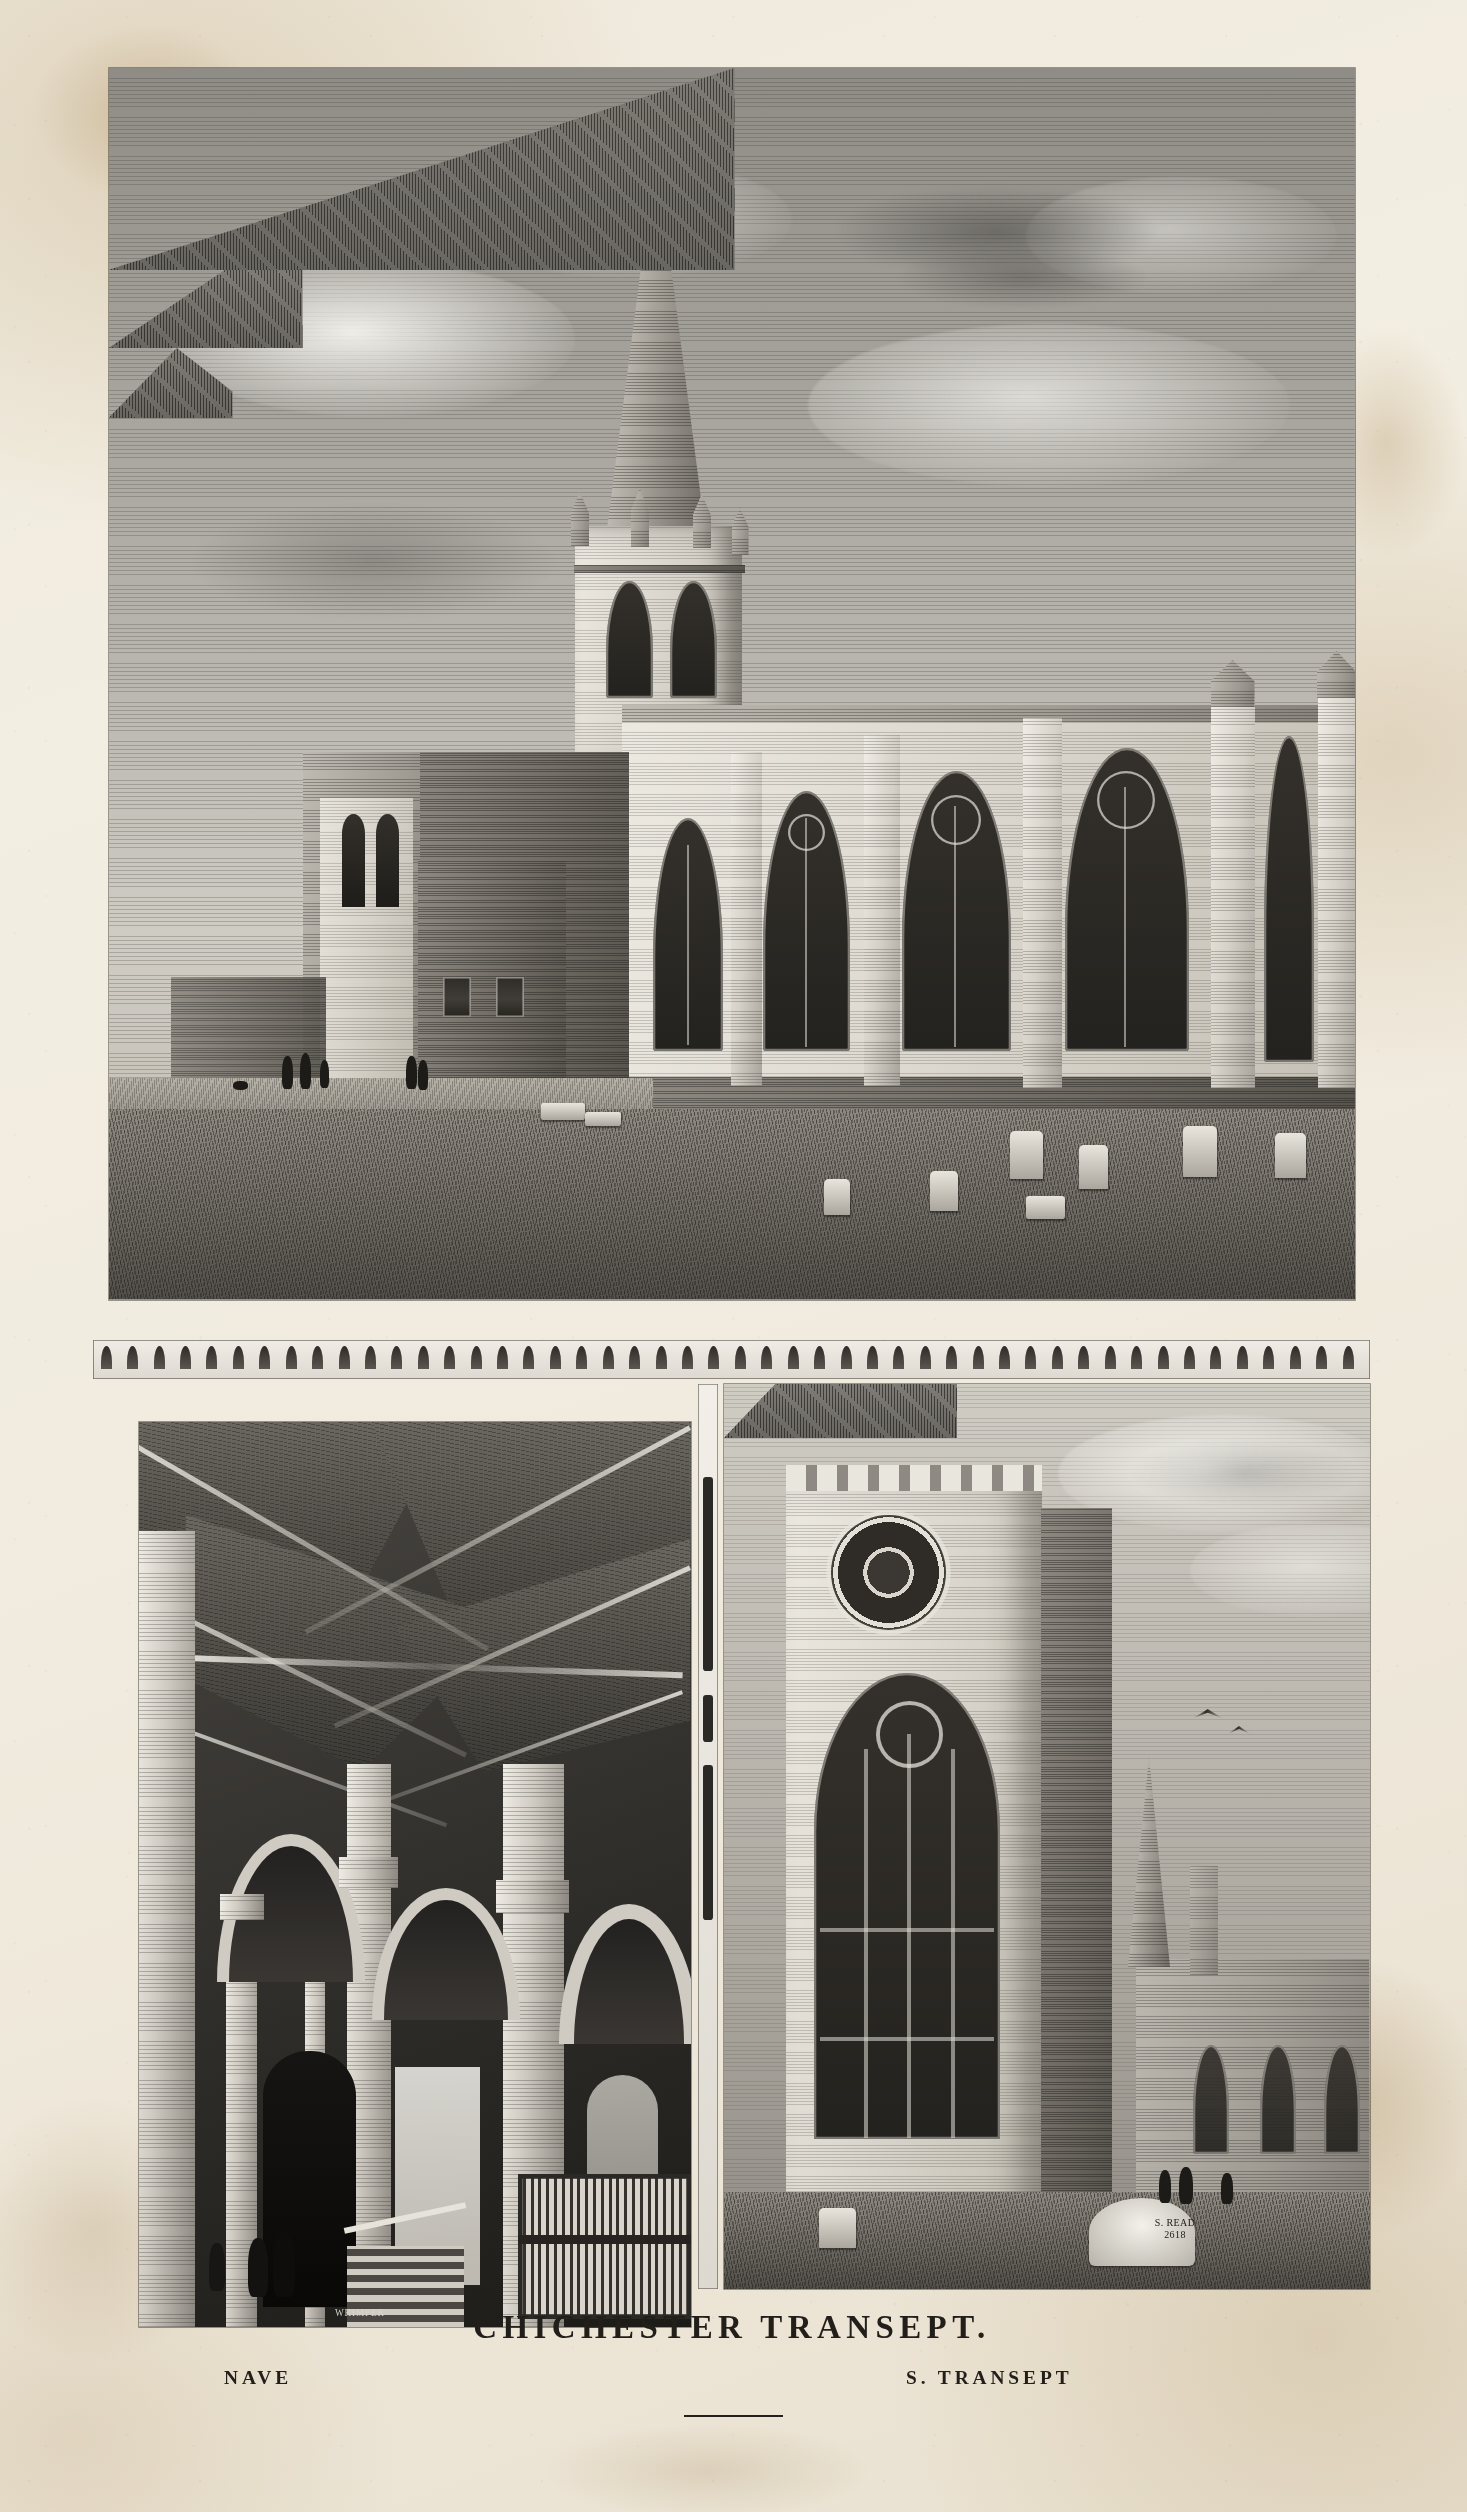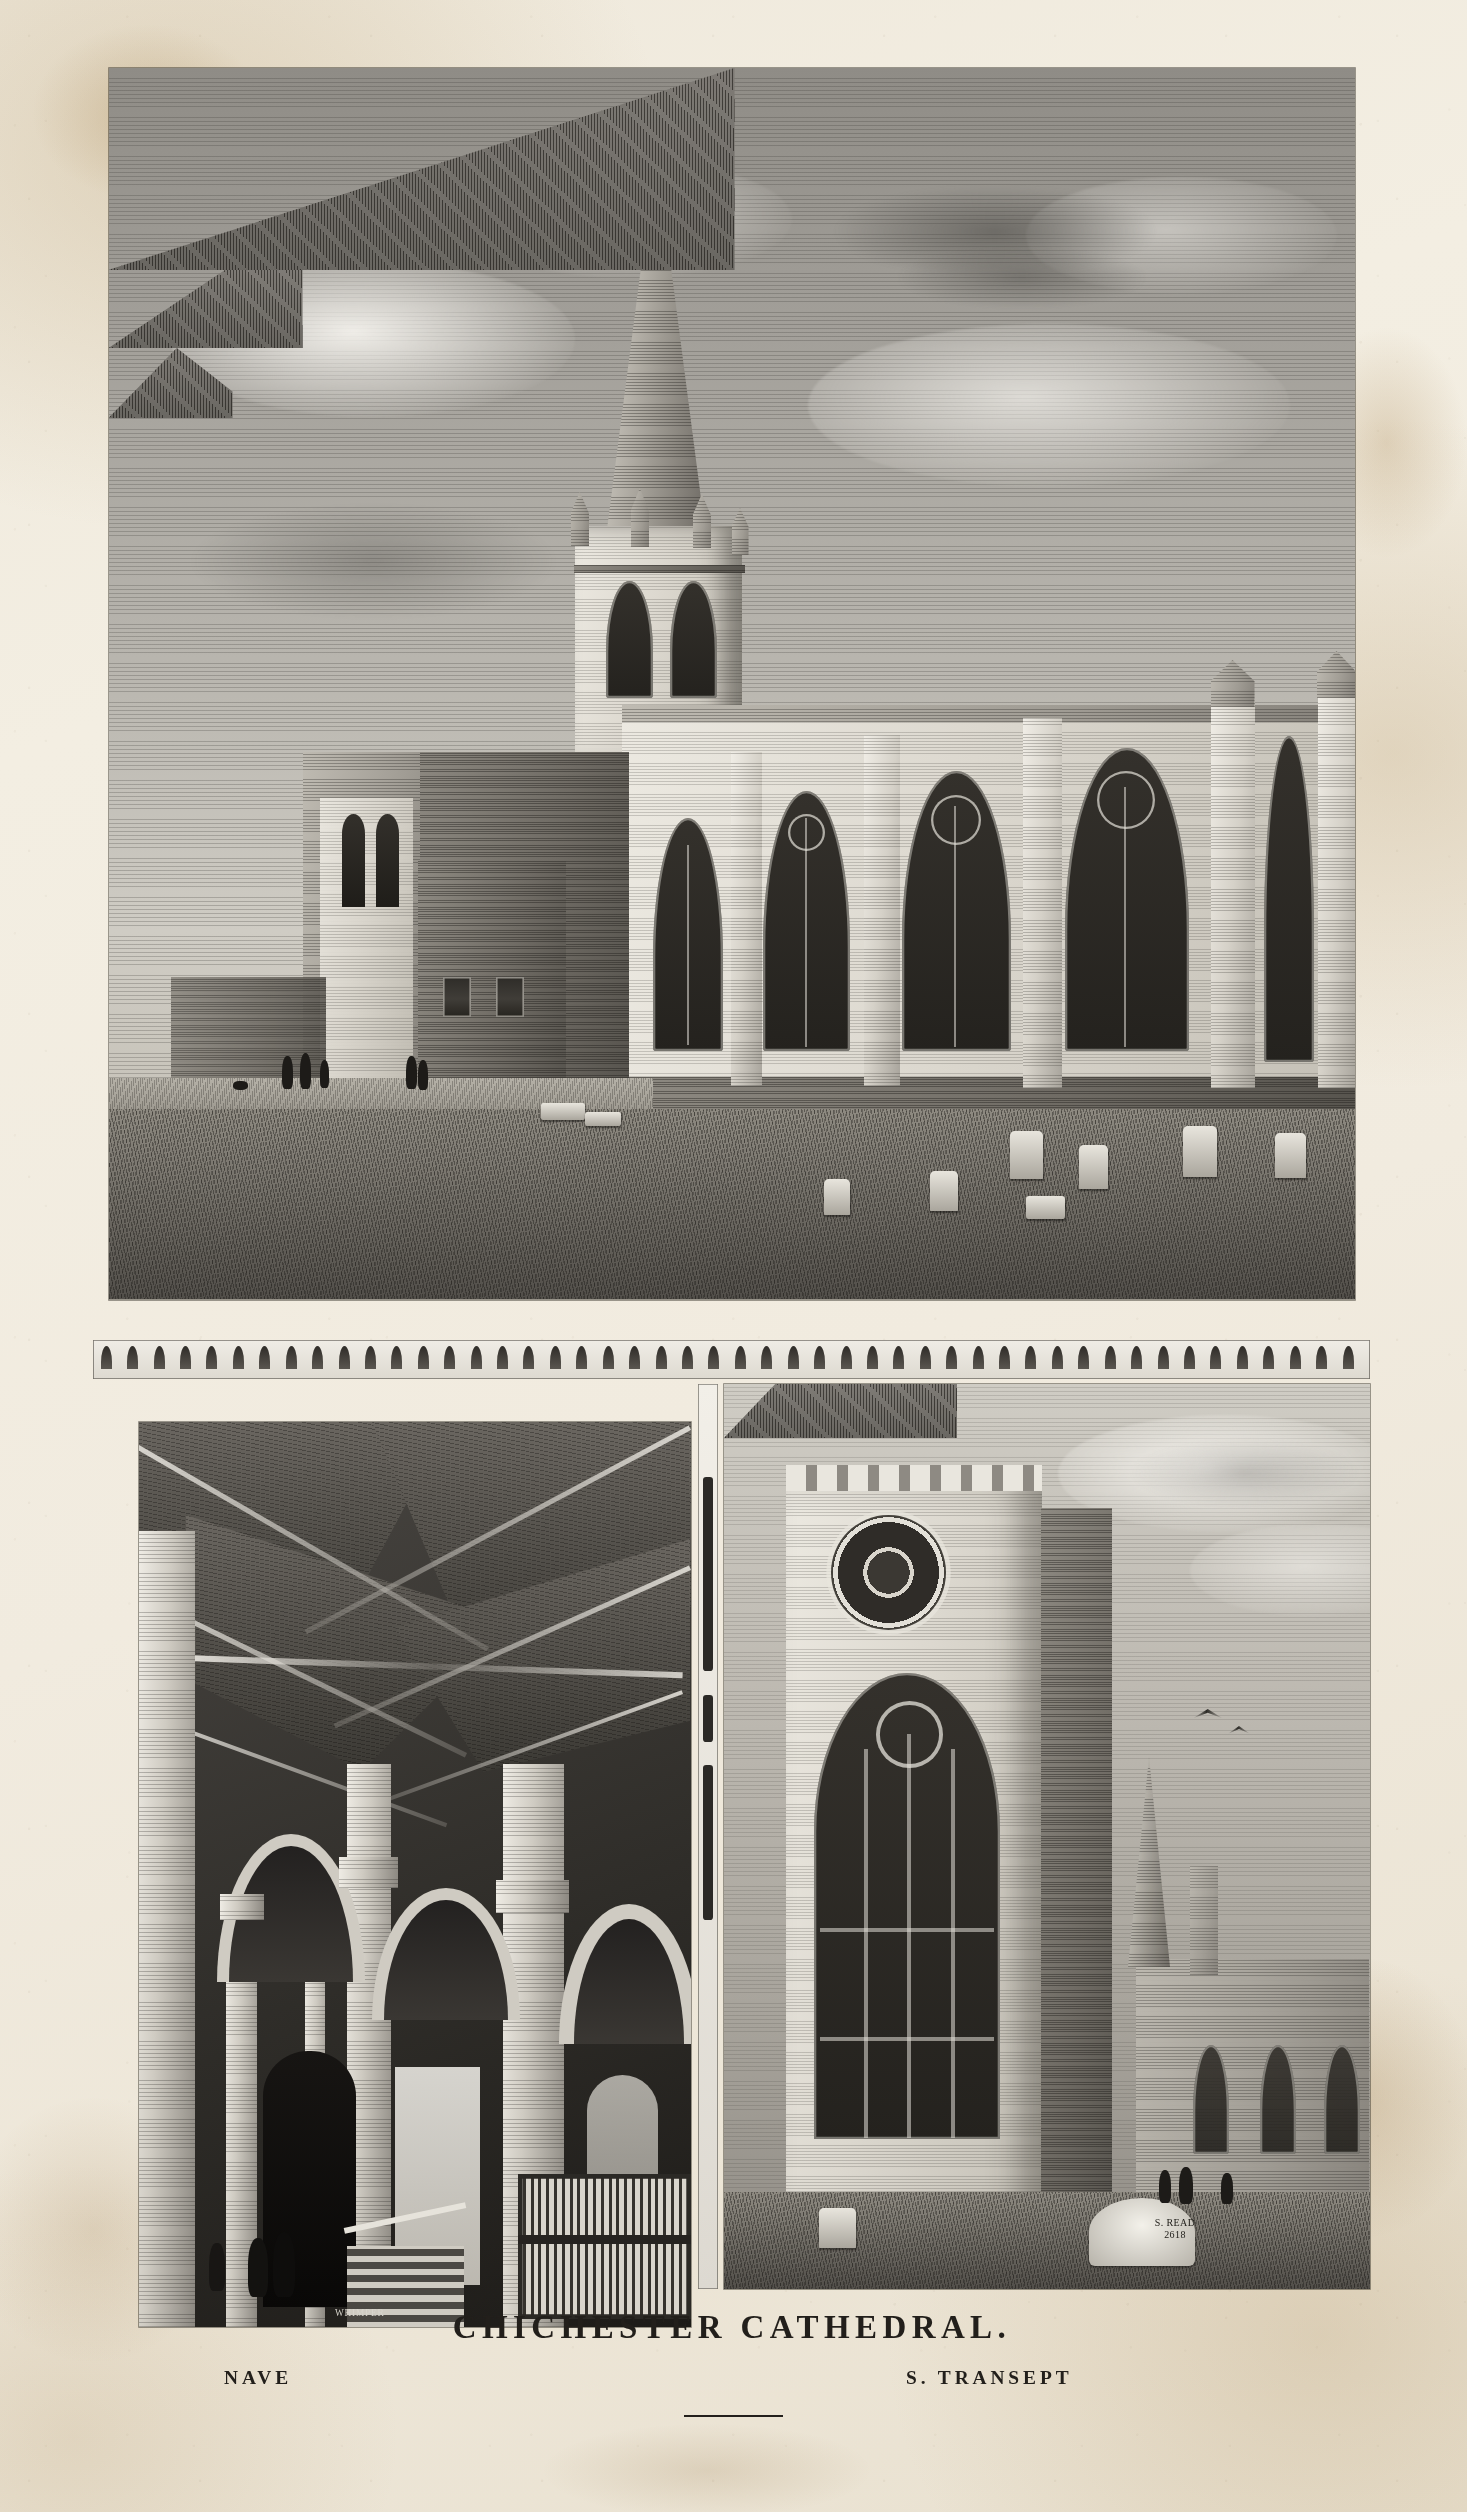--- a/index.html
+++ b/index.html
@@ -538,21 +538,21 @@
         <div class="tomb-label" style="left:365px; top:833px; width:106px;">
           <div>S. READ</div>
           <div>2618</div>
         </div>
         <div class="figure" style="left:435px; top:786px; width:12.4px; height:33px;"></div>
         <div class="figure" style="left:455px; top:783px; width:14px; height:37px;"></div>
         <div class="figure" style="left:497px; top:789px; width:11.7px; height:31px;"></div>
       </div>
     </div>
 
-    <div class="caption-block" id="caption-main">CHICHESTER CATHEDRAL.</div>
+    <div class="caption-block" id="caption-main">CHICHESTER TRANSEPT.</div>
     <div class="caption-block" id="caption-sub">
       <span class="left">NAVE</span>
       <span class="right">S. TRANSEPT</span>
     </div>
     <div id="rule"></div>
   </div>
 </div>
 
 
 </body></html>

